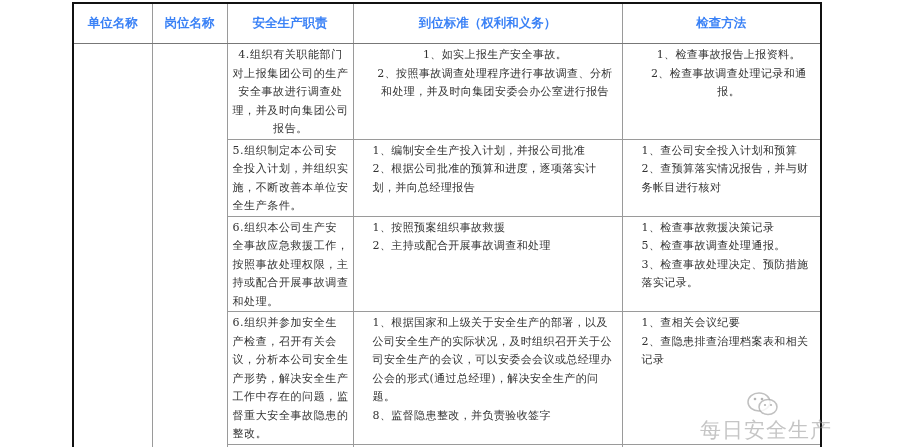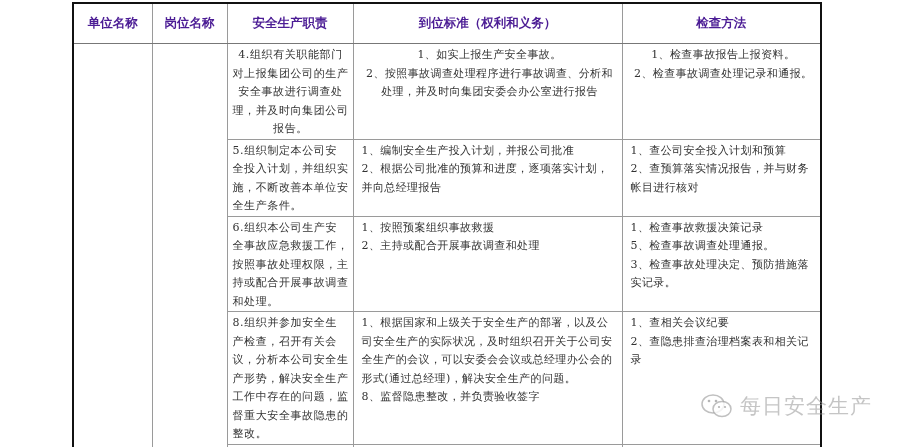--- a/index.html
+++ b/index.html
@@ -2,34 +2,34 @@
 <html><head>
 <meta charset="utf-8">
 <style>
   html, body { margin:0; padding:0; background:#ffffff; }
   body { width:900px; height:447px; overflow:hidden; position:relative;
          font-family:"DejaVu Serif","Liberation Serif",serif; color:#333; }
   table.resp { position:absolute; left:72px; top:2px; width:748px;
          border-collapse:collapse; table-layout:fixed;
          border:2px solid #111; }
   table.resp th, table.resp td { border:1px solid #9a9a9a; vertical-align:top; }
-  table.resp th { height:37px; font-size:12.5px; font-weight:bold; color:#4c1d95;
+  table.resp th { height:37px; font-size:12.5px; font-weight:bold; color:#3b82f6;
          text-align:center; vertical-align:middle; border-bottom:1px solid #777;
          font-family:"DejaVu Sans","Liberation Sans",sans-serif; }
   td.duty { font-size:11px; line-height:18.5px; padding:2px 4px 0 5px; letter-spacing:0.6px; }
-  td.std, td.chk { font-size:11px; line-height:18.5px; padding:2px 4px 0 8px; letter-spacing:0.4px; }
+  td.std, td.chk { font-size:11px; line-height:18.5px; padding:2px 4px 0 19px; letter-spacing:0.4px; }
   td.std div, td.chk div { margin:0; }
   .r1 td { height:70px;text-align:center; }
   .r2 td { height:72px;margin-top:6px; }
   .r3 td { height:75px; }
   .r4 td { height:102px; }
   .r5 td { height:73px; }
   .watermark { position:absolute; left:700px; top:392px; display:flex; align-items:center;
          color:rgba(150,150,150,0.55); font-size:21px; letter-spacing:1px;
-         font-family:"DejaVu Sans","Liberation Sans",sans-serif; pointer-events:none; }
+         font-family:"DejaVu Sans","Liberation Sans",sans-serif; pointer-events:none;flex-direction:column; }
   .wm-icon { width:34px; height:24px; margin-right:6px; }
 </style>
 </head>
 <body>
 
 <table class="resp">
   <colgroup>
     <col style="width:79px">
       <col style="width:75px">
       <col style="width:126px">
@@ -76,21 +76,21 @@
         <div>1、按照预案组织事故救援</div>
         <div>2、主持或配合开展事故调查和处理</div>
       </td>
       <td class="chk">
         <div>1、检查事故救援决策记录</div>
         <div>5、检查事故调查处理通报。</div>
         <div>3、检查事故处理决定、预防措施落实记录。</div>
       </td>
     </tr>
     <tr class="r4">
-      <td class="duty">8.组织并参加安全生产检查，召开有关会议，分析本公司安全生产形势，解决安全生产工作中存在的问题，监督重大安全事故隐患的整改。</td>
+      <td class="duty">6.组织并参加安全生产检查，召开有关会议，分析本公司安全生产形势，解决安全生产工作中存在的问题，监督重大安全事故隐患的整改。</td>
       <td class="std">
         <div>1、根据国家和上级关于安全生产的部署，以及公司安全生产的实际状况，及时组织召开关于公司安全生产的会议，可以安委会会议或总经理办公会的形式(通过总经理)，解决安全生产的问题。</div>
         <div>8、监督隐患整改，并负责验收签字</div>
       </td>
       <td class="chk">
         <div>1、查相关会议纪要</div>
         <div>2、查隐患排查治理档案表和相关记录</div>
       </td>
     </tr>
     <tr class="r5">

